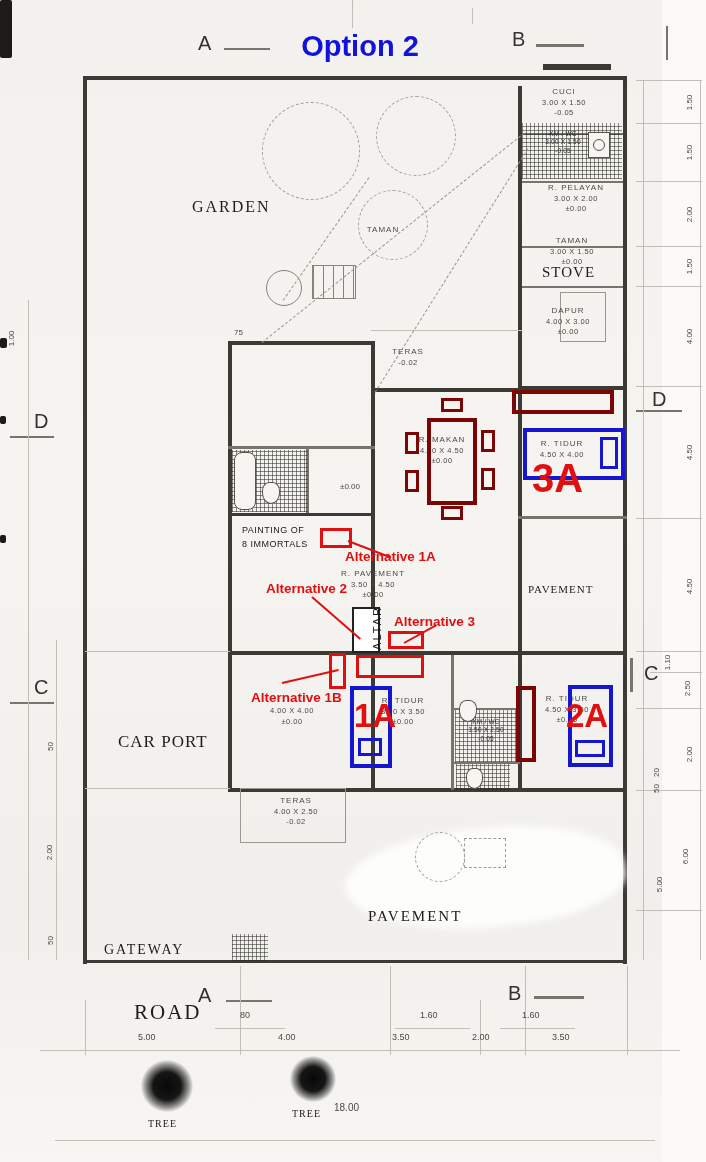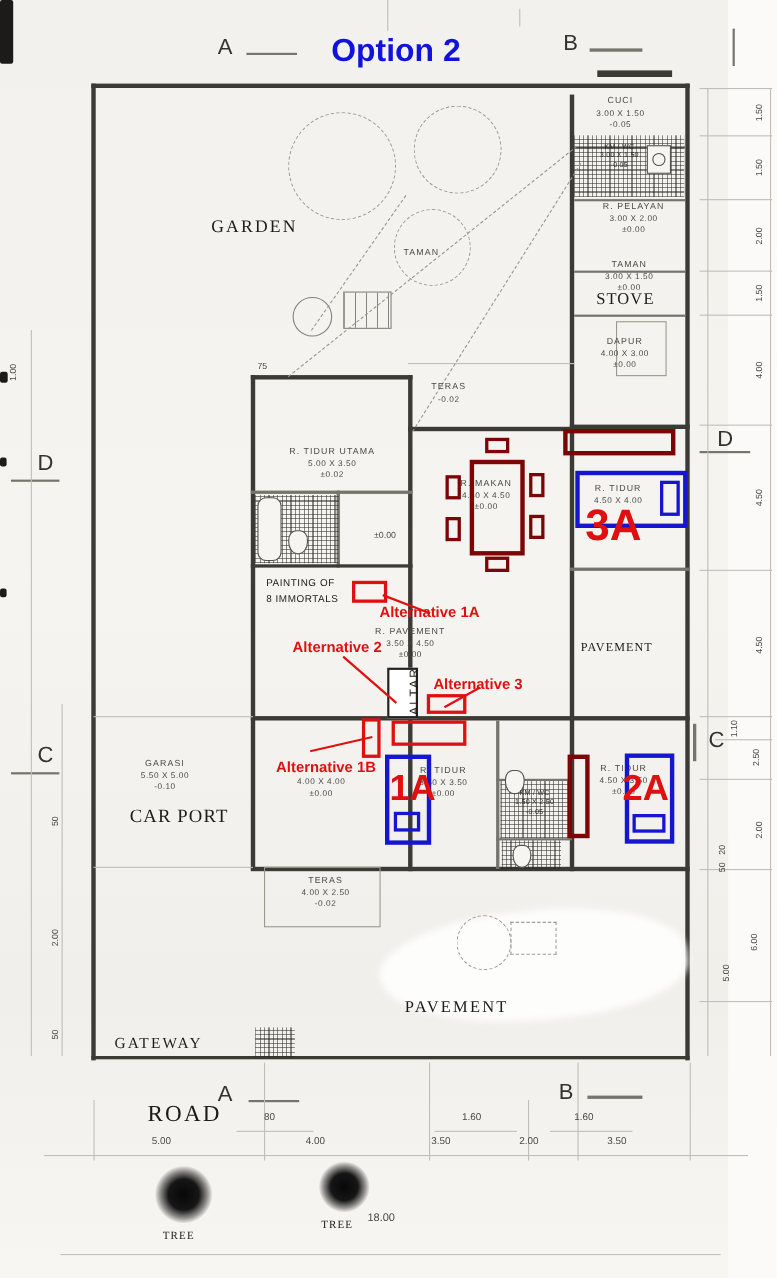--- a/index.html
+++ b/index.html
@@ -150,46 +150,36 @@
   <div class="serif" style="left:542px;top:264px;font-size:15px;letter-spacing:1px;">STOVE</div>
   <div class="room" style="left:520px;top:305px;width:96px;">
     <div>DAPUR</div>
     <div class="dims">4.00 X 3.00</div>
     <div class="dims">±0.00</div>
   </div>
   <div class="room" style="left:360px;top:346px;width:96px;">
     <div>TERAS</div>
     <div class="dims">-0.02</div>
   </div>
-  <div class="room" style="left:232px;top:405px;width:140px;">
-    <div>R. TIDUR UTAMA</div>
-    <div class="dims">5.00 X 3.50</div>
-    <div class="dims">±0.02</div>
-  </div>
   <div class="room" style="left:392px;top:434px;width:100px;">
     <div>R. MAKAN</div>
     <div class="dims">4.50 X 4.50</div>
     <div class="dims">±0.00</div>
   </div>
   <div class="room" style="left:512px;top:438px;width:100px;">
     <div>R. TIDUR</div>
     <div class="dims">4.50 X 4.00</div>
   </div>
   <div class="serif" style="left:528px;top:583px;font-size:11px;letter-spacing:1px;">PAVEMENT</div>
   <div class="room" style="left:323px;top:568px;width:100px;">
     <div>R. PAVEMENT</div>
     <div class="dims">3.50 X 4.50</div>
     <div class="dims">±0.00</div>
   </div>
   <div class="dim" style="left:340px;top:482px;">±0.00</div>
-  <div class="room" style="left:100px;top:688px;width:100px;">
-    <div>GARASI</div>
-    <div class="dims">5.50 X 5.00</div>
-    <div class="dims">-0.10</div>
-  </div>
   <div class="serif" style="left:118px;top:732px;font-size:17px;letter-spacing:1px;">CAR PORT</div>
   <div class="room" style="left:242px;top:706px;width:100px;">
     <div class="dims">4.00 X 4.00</div>
     <div class="dims">±0.00</div>
   </div>
   <div class="room" style="left:360px;top:695px;width:86px;">
     <div>R. TIDUR</div>
     <div class="dims">3.50 X 3.50</div>
     <div class="dims">±0.00</div>
   </div>

